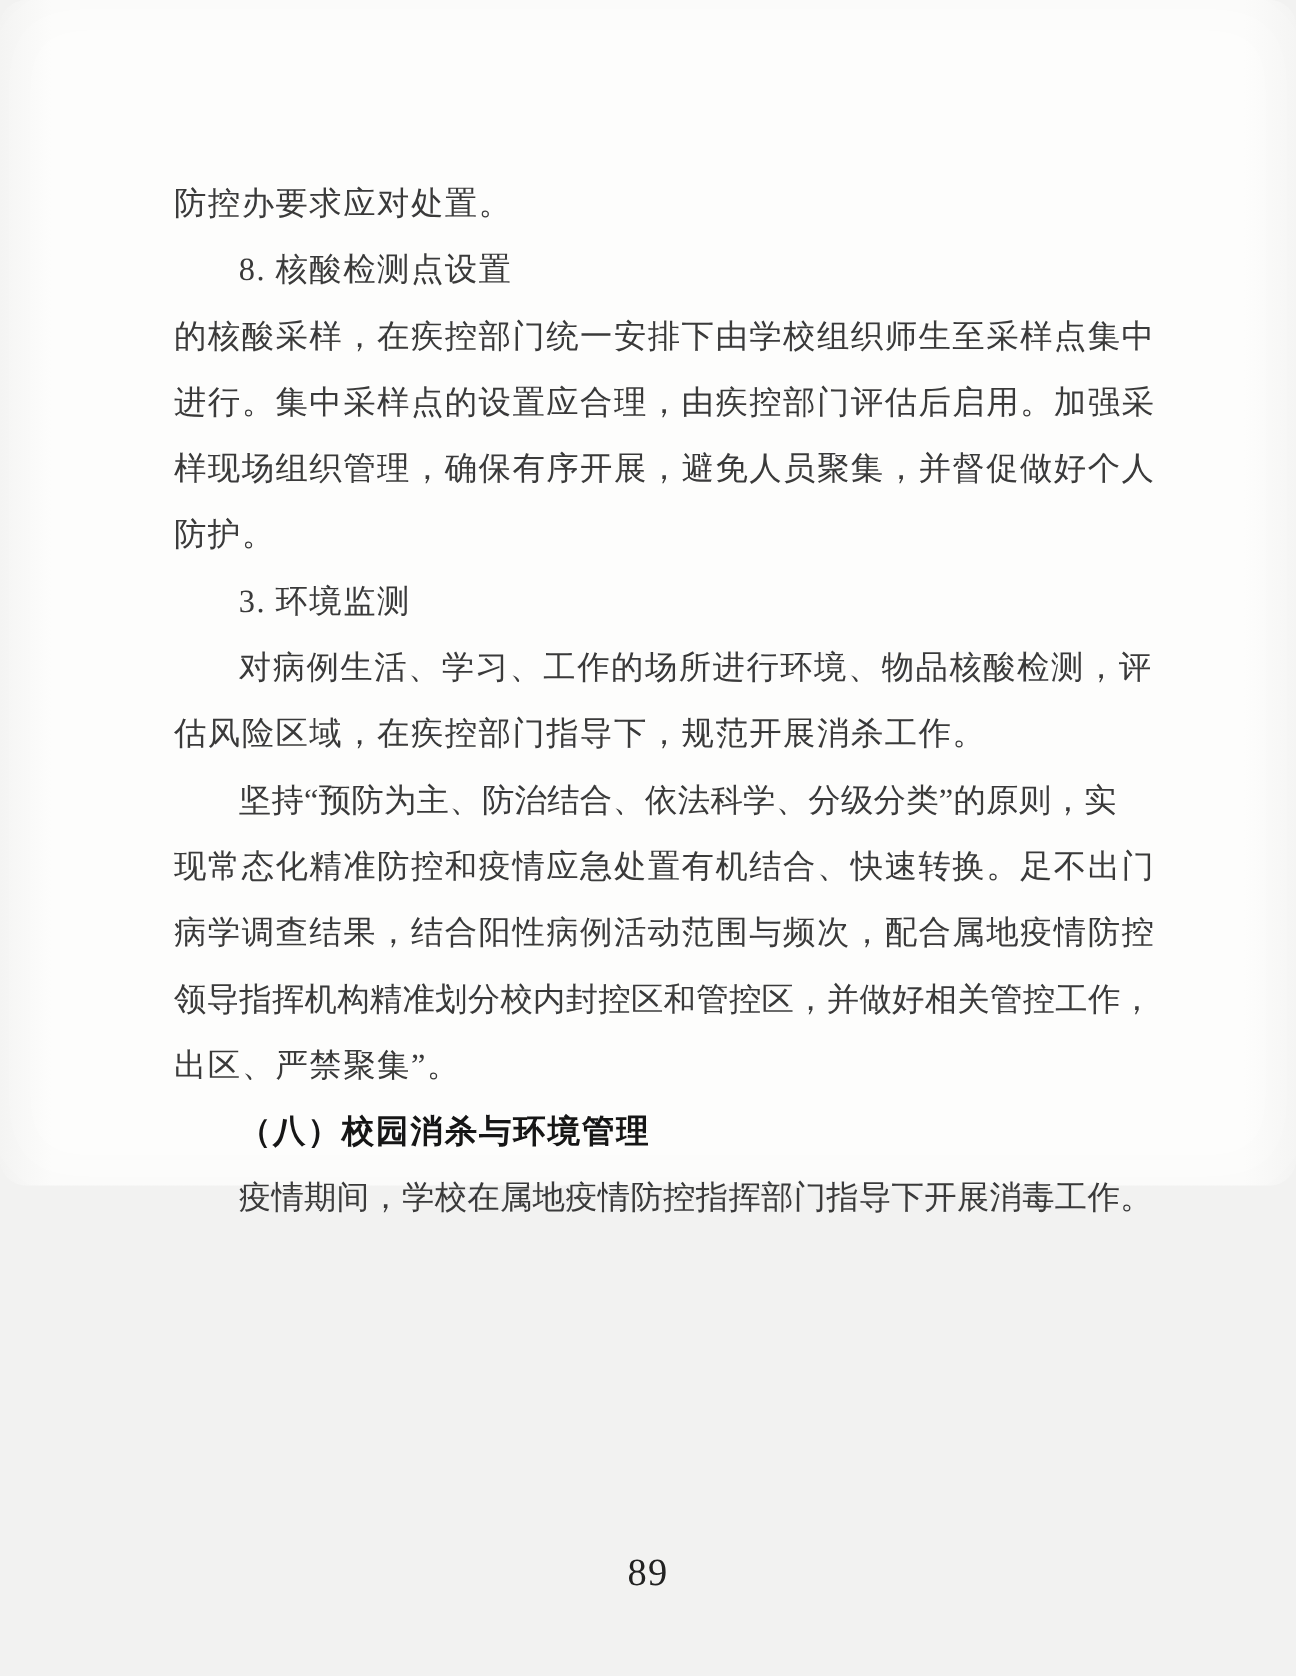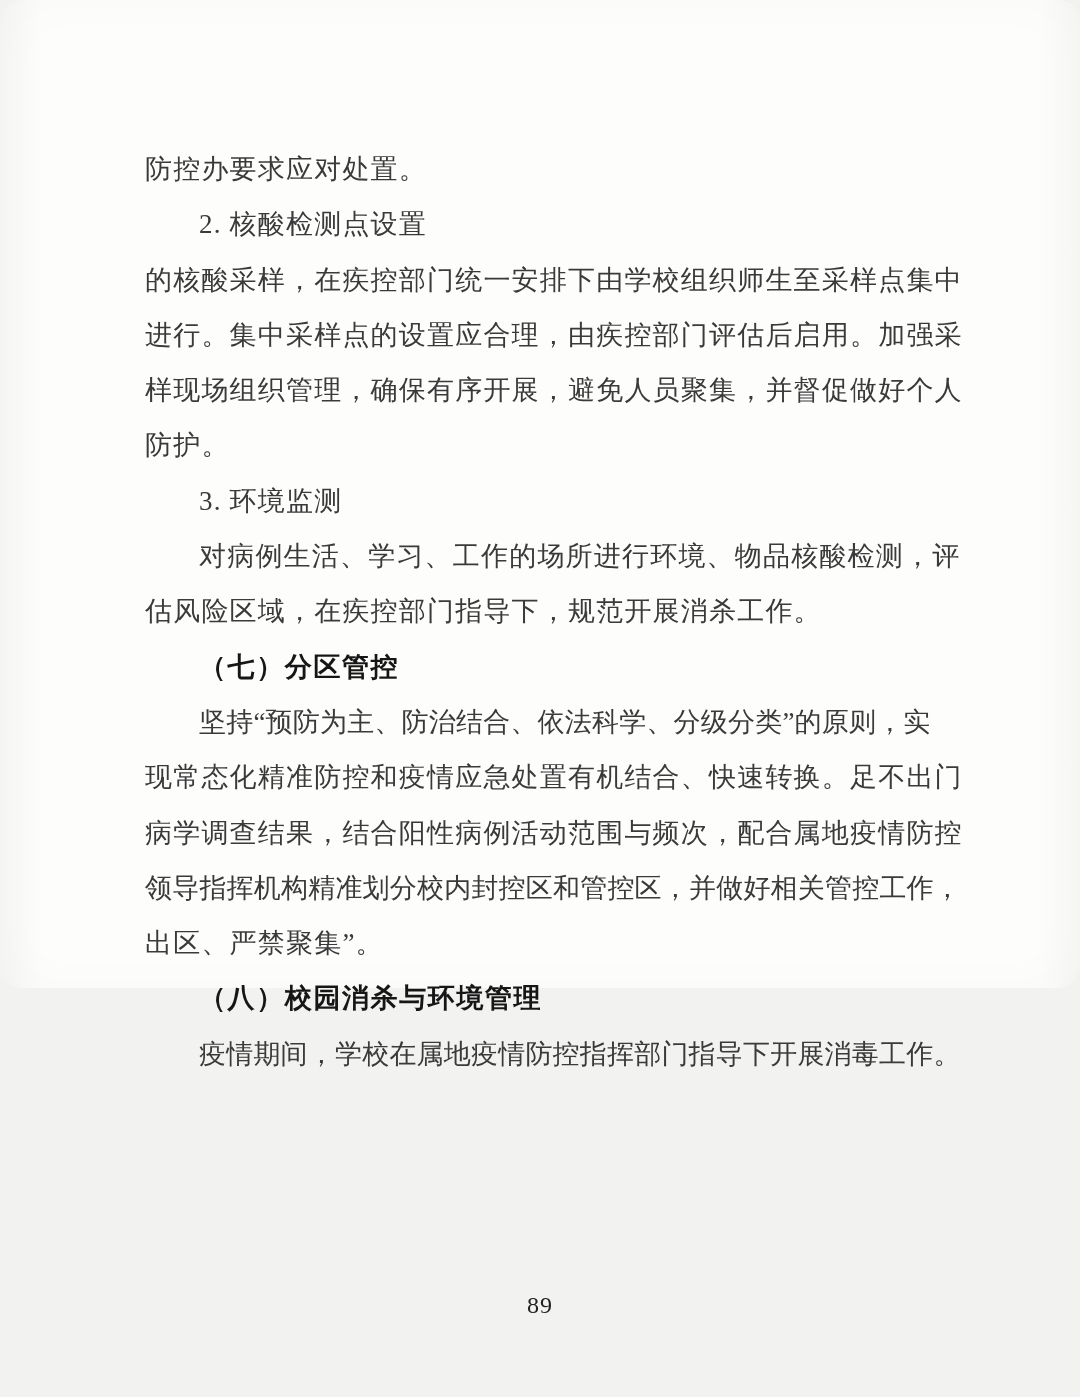--- a/index.html
+++ b/index.html
@@ -51,42 +51,41 @@
     letter-spacing: -0.8px;
   }
   .page-footer {
     position: absolute;
     left: 0;
     top: 1292px;
     width: 1080px;
     text-align: center;
   }
   .page-number {
-    font-size: 24px;
+    font-size: 32px;
     color: #222;
     letter-spacing: 1px;
     font-family: "Liberation Serif", "DejaVu Serif", serif;
   }
 </style>
 </head>
 <body>
 
 <div class="page">
 
   <div class="text-block">
     <div class="line">防控办要求应对处置。</div>
-    <div class="line indent">2. 核酸检测点设置</div>
+    <div class="line indent">8. 核酸检测点设置</div>
     <div class="line">的核酸采样，在疾控部门统一安排下由学校组织师生至采样点集中</div>
     <div class="line">进行。集中采样点的设置应合理，由疾控部门评估后启用。加强采</div>
     <div class="line">样现场组织管理，确保有序开展，避免人员聚集，并督促做好个人</div>
     <div class="line">防护。</div>
     <div class="line indent">3. 环境监测</div>
     <div class="line indent">对病例生活、学习、工作的场所进行环境、物品核酸检测，评</div>
     <div class="line">估风险区域，在疾控部门指导下，规范开展消杀工作。</div>
-    <div class="line indent heading">（七）分区管控</div>
     <div class="line indent ls0">坚持“预防为主、防治结合、依法科学、分级分类”的原则，实</div>
     <div class="line">现常态化精准防控和疫情应急处置有机结合、快速转换。足不出门</div>
     <div class="line">病学调查结果，结合阳性病例活动范围与频次，配合属地疫情防控</div>
     <div class="line ls0">领导指挥机构精准划分校内封控区和管控区，并做好相关管控工作，</div>
     <div class="line">出区、严禁聚集”。</div>
     <div class="line indent heading">（八）校园消杀与环境管理</div>
     <div class="line indent ls0">疫情期间，学校在属地疫情防控指挥部门指导下开展消毒工作。</div>
   </div>
 
   <div class="page-footer">

